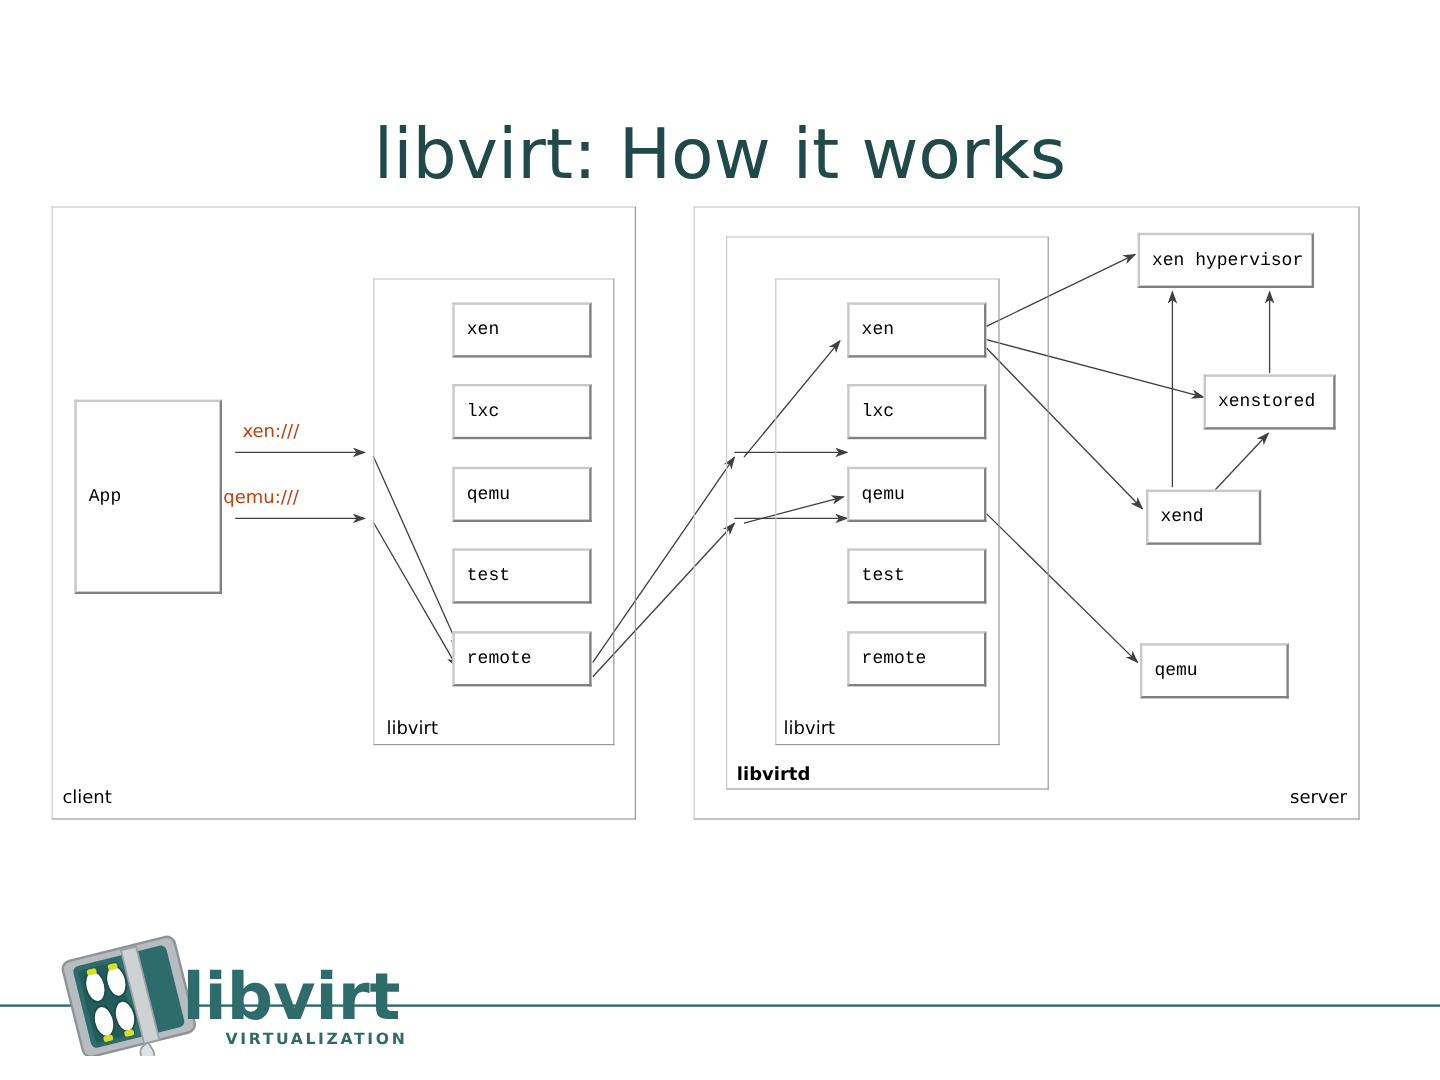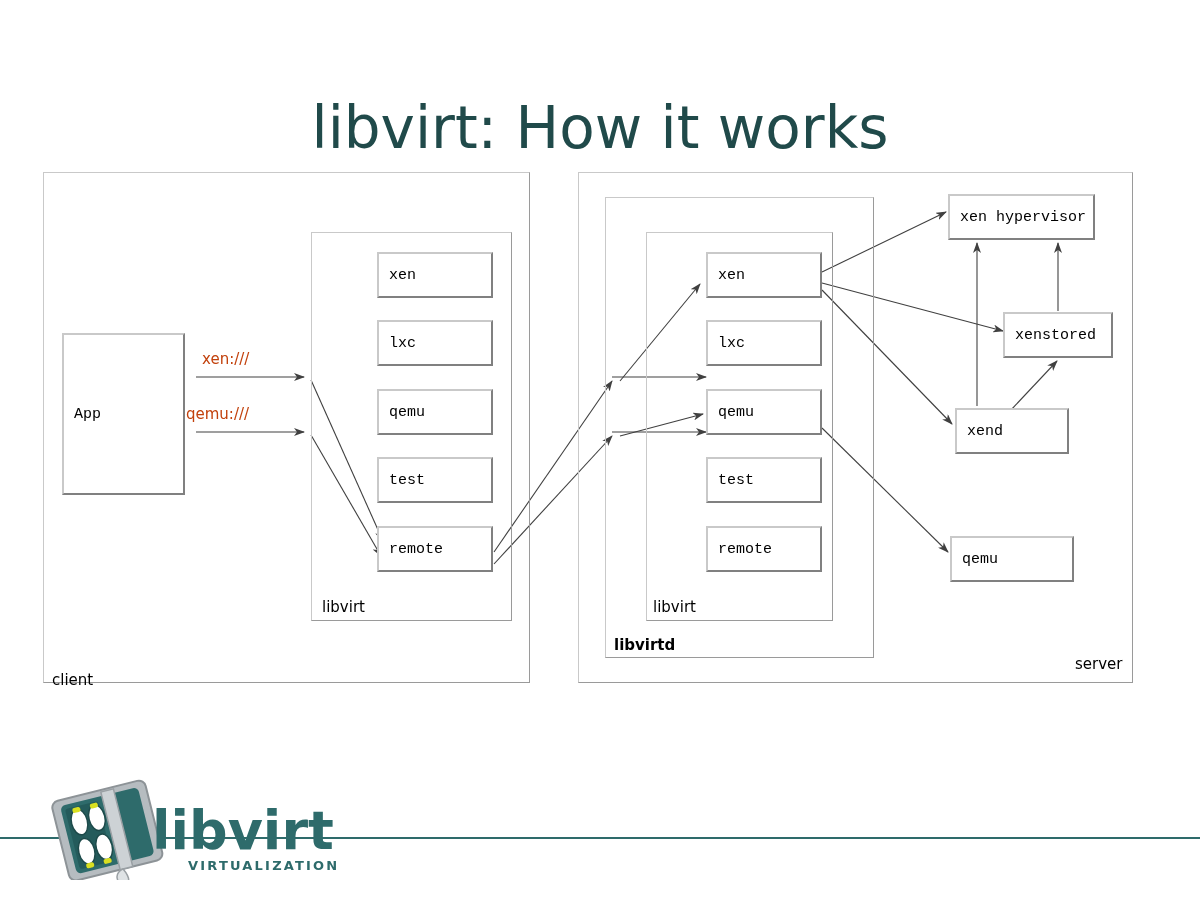--- a/index.html
+++ b/index.html
@@ -132,21 +132,21 @@
 
         <path d="M977,406 L977,243"></path>
 
         <path d="M1058,311 L1058,243"></path>
 
         <path d="M1010,411 L1057,361"></path>
       </g>
     </svg>
 
     <div class="box plain" style="left:43px;top:172px;width:487px;height:511px;"></div>
-    <div class="cont-label" style="left:52px;top:655px;margin-top:16px;">client</div>
+    <div class="cont-label" style="left:52px;top:655px;">client</div>
 
     <div class="box" style="left:62px;top:333px;width:123px;height:162px;padding-left:20px;">
       <span class="lbl">App</span>
     </div>
 
     <div class="uri-label" style="left:202px;top:350px;">xen:///</div>
     <div class="uri-label" style="left:186px;top:405px;">qemu:///</div>
 
     <div class="box plain" style="left:311px;top:232px;width:201px;height:389px;"></div>
     <div class="cont-label" style="left:322px;top:598px;">libvirt</div>
@@ -191,21 +191,21 @@
     <div class="box" style="left:706px;top:526px;width:116px;height:46px;">
       <span class="lbl">remote</span>
     </div>
 
     <div class="box" style="left:948px;top:194px;width:147px;height:46px;">
       <span class="lbl">xen hypervisor</span>
     </div>
     <div class="box" style="left:1003px;top:312px;width:110px;height:46px;">
       <span class="lbl">xenstored</span>
     </div>
-    <div class="box" style="left:955px;top:408px;width:114px;height:46px;">
+    <div class="box" style="left:955px;top:408px;width:96px;height:46px;">
       <span class="lbl">xend</span>
     </div>
     <div class="box" style="left:950px;top:536px;width:124px;height:46px;">
       <span class="lbl">qemu</span>
     </div>
 
   </div>
 
   <div class="footer-rule"></div>
 

